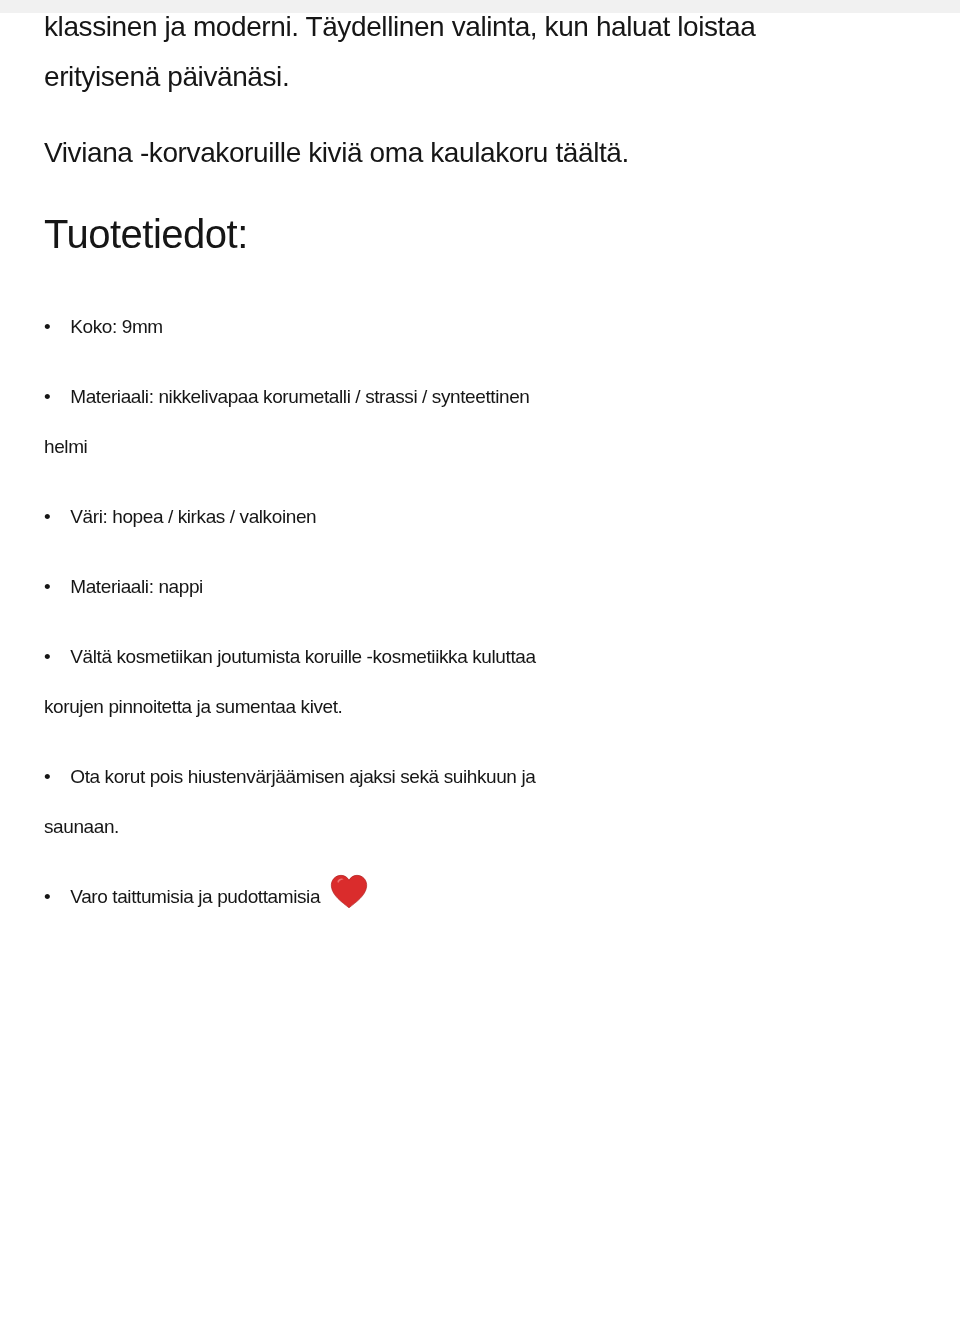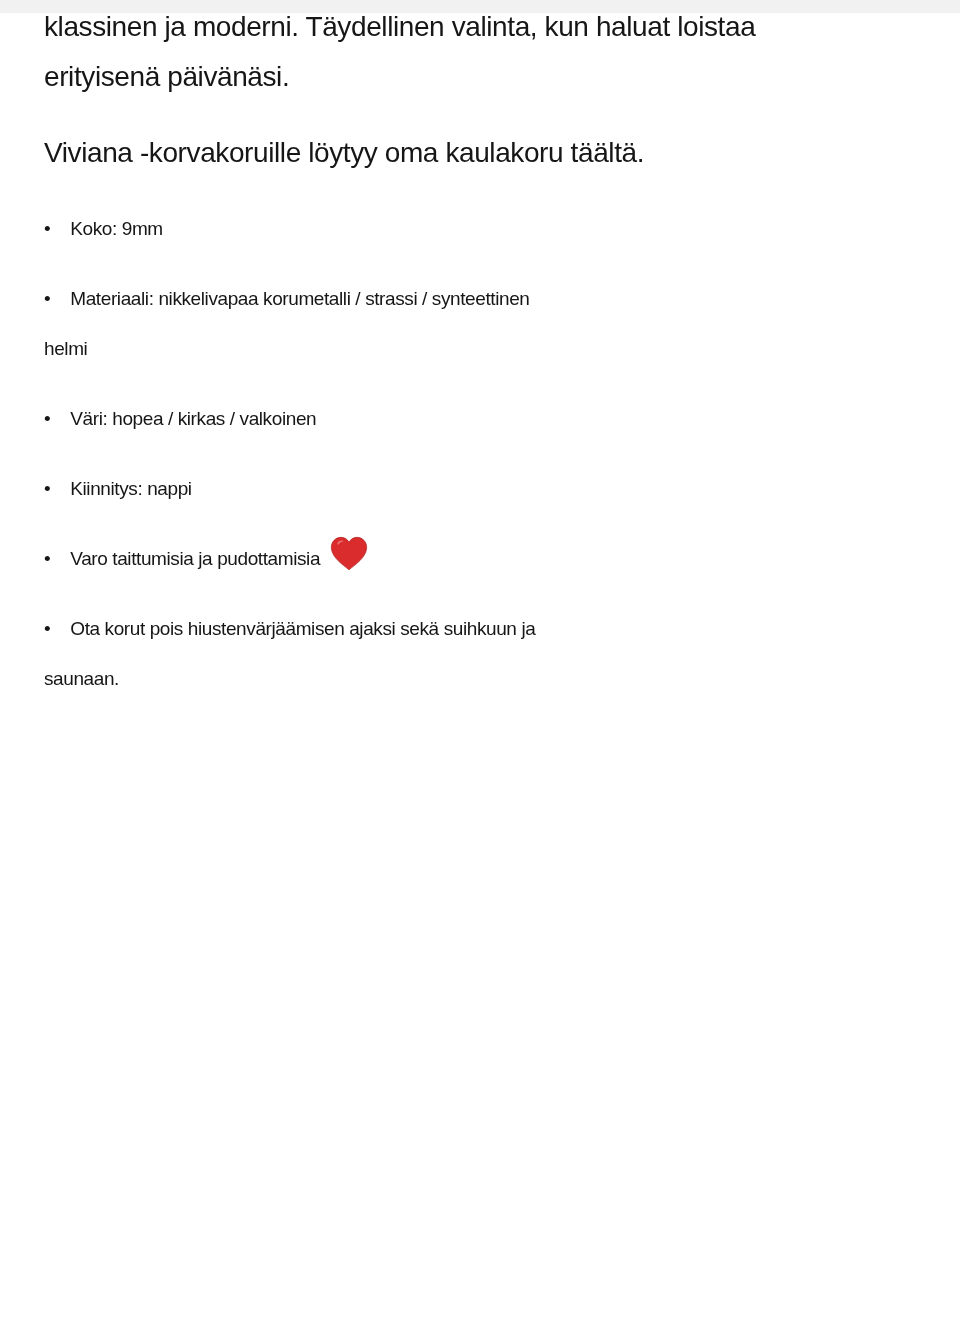--- a/index.html
+++ b/index.html
@@ -69,31 +69,34 @@
 <body>
 
 <div class="page">
   <div class="top-strip"></div>
 
   <div class="content">
 
     <p class="para">klassinen ja moderni. Täydellinen valinta, kun haluat loistaa
 erityisenä päivänäsi.</p>
 
-    <p class="para"><span>Viviana -korvakoruille löytyy oma kaulakoru</span><a class="link"> täältä.</a></p>
+    <p class="para"><span>Viviana -korvakoruille kiviä oma kaulakoru</span><a class="link"> täältä.</a></p>
 
+    <h2 class="section-heading">Tuotetiedot:</h2>
 
     <p class="li"><span class="bullet">•</span><span>Koko: 9mm</span></p>
     <p class="li"><span class="bullet">•</span><span>Materiaali: nikkelivapaa korumetalli / strassi / synteettinen
 helmi</span></p>
     <p class="li"><span class="bullet">•</span><span>Väri: hopea / kirkas / valkoinen</span></p>
-    <p class="li"><span class="bullet">•</span><span>Kiinnitys: nappi</span></p>
+    <p class="li"><span class="bullet">•</span><span>Materiaali: nappi</span></p>
 
 
+    <p class="li"><span class="bullet">•</span><span>Vältä kosmetiikan joutumista koruille -kosmetiikka kuluttaa
+korujen pinnoitetta ja sumentaa kivet.</span></p>
+    <p class="li"><span class="bullet">•</span><span>Ota korut pois hiustenvärjäämisen ajaksi sekä suihkuun ja
+saunaan.</span></p>
     <p class="li"><span class="bullet">•</span><span>Varo taittumisia ja pudottamisia</span><span class="heart"><svg width="38" height="35" viewBox="0 0 32 29">
             <path d="M16 28.2 C 10.2 23.6 2.2 18.1 1.2 10.6 C 0.5 5.0 4.5 0.9 9.3 0.9 c 2.9 0 5.3 1.6 6.7 4.1 c 1.4 -2.5 3.8 -4.1 6.7 -4.1 c 4.8 0 8.8 4.1 8.1 9.7 C 29.8 18.1 21.8 23.6 16 28.2 Z" fill="#da2c2c" stroke="#b01f1f" stroke-width="0.6"></path>
             <path d="M6.5 5.2 c 1.2 -1.6 3.4 -2.2 5 -1.1 c -2.2 0.3 -3.8 1.5 -4.6 3.2 c -0.6 -0.6 -0.8 -1.4 -0.4 -2.1 Z" fill="#f08080" opacity="0.85"></path>
           </svg></span></p>
-    <p class="li"><span class="bullet">•</span><span>Ota korut pois hiustenvärjäämisen ajaksi sekä suihkuun ja
-saunaan.</span></p>
 
   </div>
 </div>
 
 </body></html>

